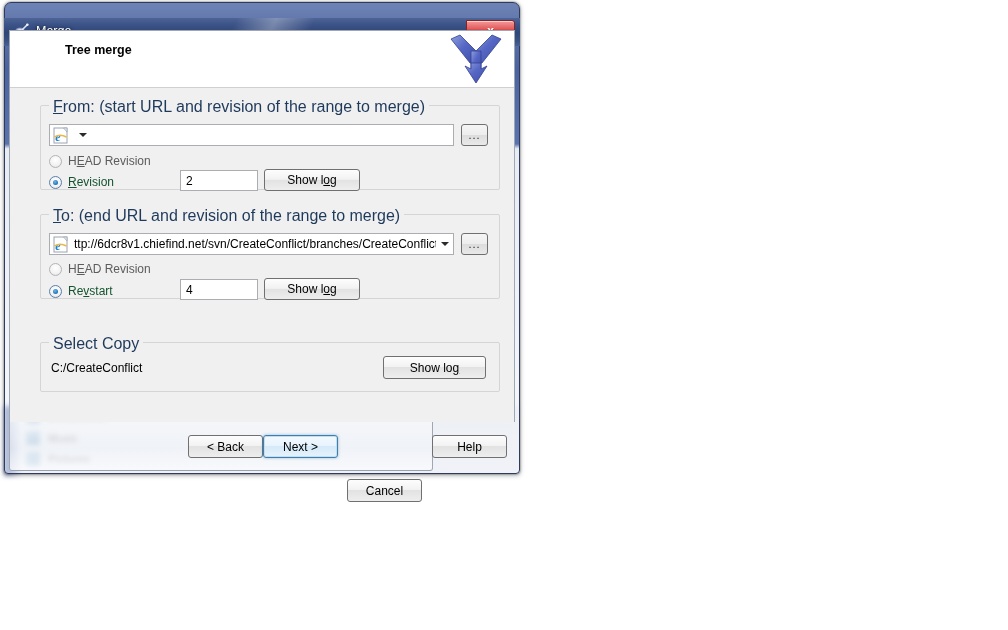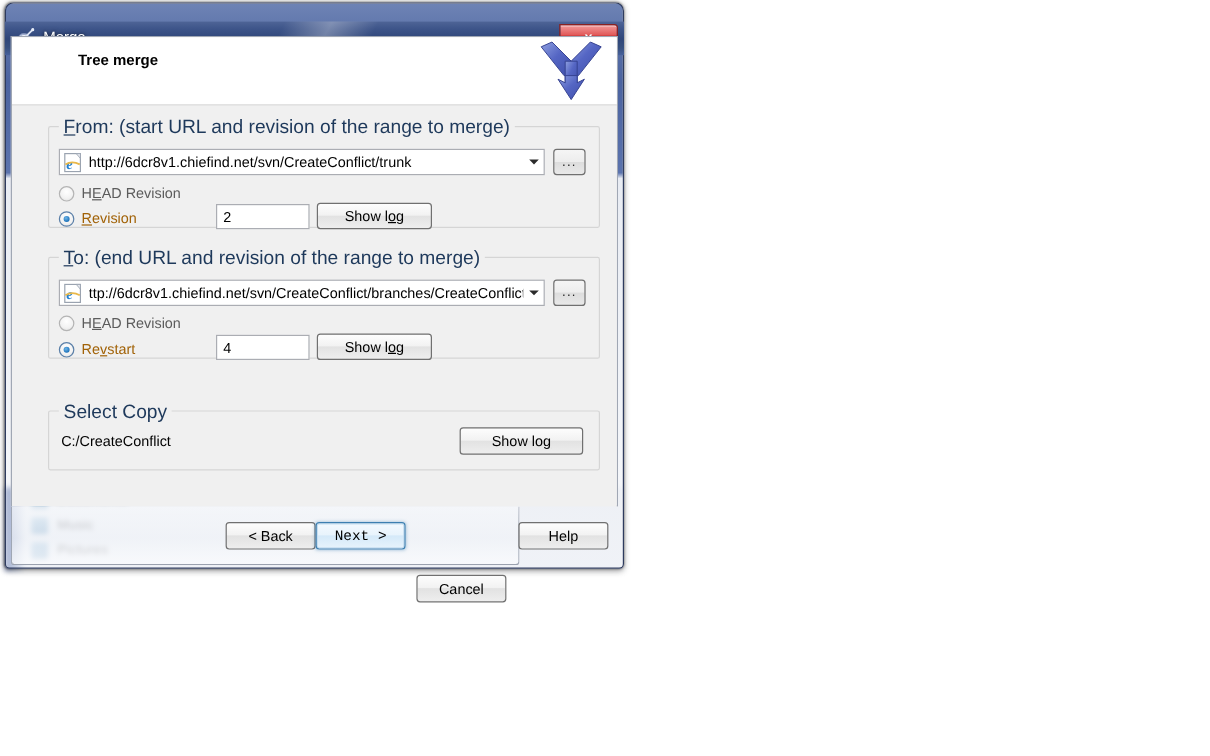--- a/index.html
+++ b/index.html
@@ -217,21 +217,21 @@
     border: 1px solid #b4b4b4;
     position: relative; flex: 0 0 auto;
   }
   .radio.on { border-color: #5a7fa8; }
   .radio.on::after {
     content:""; position: absolute;
     left: 3px; top: 3px; width: 5px; height: 5px;
     border-radius: 50%;
     background: radial-gradient(circle at 40% 35%, #6fb6e8 0%, #1d72ba 70%, #0d4f8c 100%);
   }
-  .radio-label { font-size: 12px; color: #a16207; }
+  .radio-label { font-size: 12px; color: #14532d; }
   .radio-label.dim { color: #5c5c5c; }
 
   
   .textinput {
     position: absolute;
     height: 21px;
     background: #ffffff;
     border: 1px solid #abadb3;
     box-sizing: border-box;
     display: flex; align-items: center;
@@ -355,21 +355,20 @@
 
         <div class="combo" style="left:39px; top:36px; width:405px;">
           <span class="fav-icon">
             <svg width="17" height="17" viewBox="0 0 17 17">
               <rect x="1" y="1" width="13" height="15" fill="#ffffff" stroke="#9aa3b0" stroke-width="1"></rect>
               <path d="M14 1 L14 5 L10.5 1 Z" fill="#e7eaf0" stroke="#9aa3b0" stroke-width="0.7"></path>
               <text x="2.2" y="13.5" font-family="Liberation Serif, serif" font-size="12" font-style="italic" font-weight="bold" fill="#1f7fd0">e</text>
               <path d="M1.5 10 Q7 6.5 13.5 10" stroke="#e9b84a" stroke-width="1.5" fill="none"></path>
             </svg>
           </span>
-          <span class="combo-text">http://6dcr8v1.chiefind.net/svn/CreateConflict/trunk</span>
           <span class="combo-arrow">
             <span class="tri-down"></span>
           </span>
         </div>
         <div class="browse-btn" style="left:451px; top:36px;">...</div>
 
         <div class="radio-row" style="left:39px; top:66px;">
           <span class="radio"></span>
           <span class="radio-label dim"><span>H</span><span class="u">E</span><span>AD Revision</span></span>
         </div>
@@ -430,20 +429,20 @@
         <div class="pushbtn" style="left:373px; top:268px; width:103px; height:23px;">
           <span><span>Show lo</span><span class="u">g</span><span></span></span>
         </div>
 
       </div>
     </div>
 
     <div class="button-strip">
       <div class="strip-buttons">
         <div class="pushbtn" style="left:178px; top:13px; width:75px; height:23px;">&lt; Back</div>
-        <div class="pushbtn default" style="left:253px; top:13px; width:75px; height:23px;font-family:Liberation Mono, monospace;">Next &gt;</div>
+        <div class="pushbtn default" style="left:253px; top:13px; width:75px; height:23px;">Next &gt;</div>
         <div class="pushbtn" style="left:337px; top:13px; width:75px; height:23px;margin-top:44px;">Cancel</div>
         <div class="pushbtn" style="left:422px; top:13px; width:75px; height:23px;">Help</div>
       </div>
     </div>
 
   </div>
 </div>
 
 </body></html>

